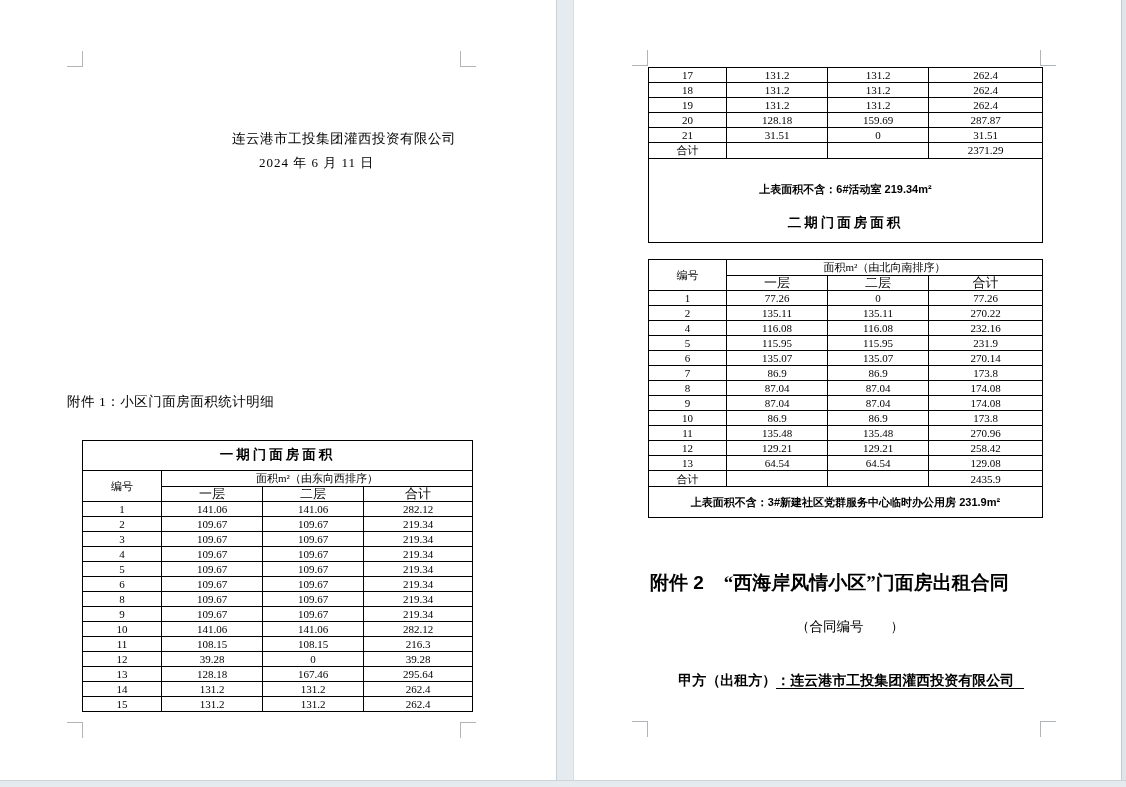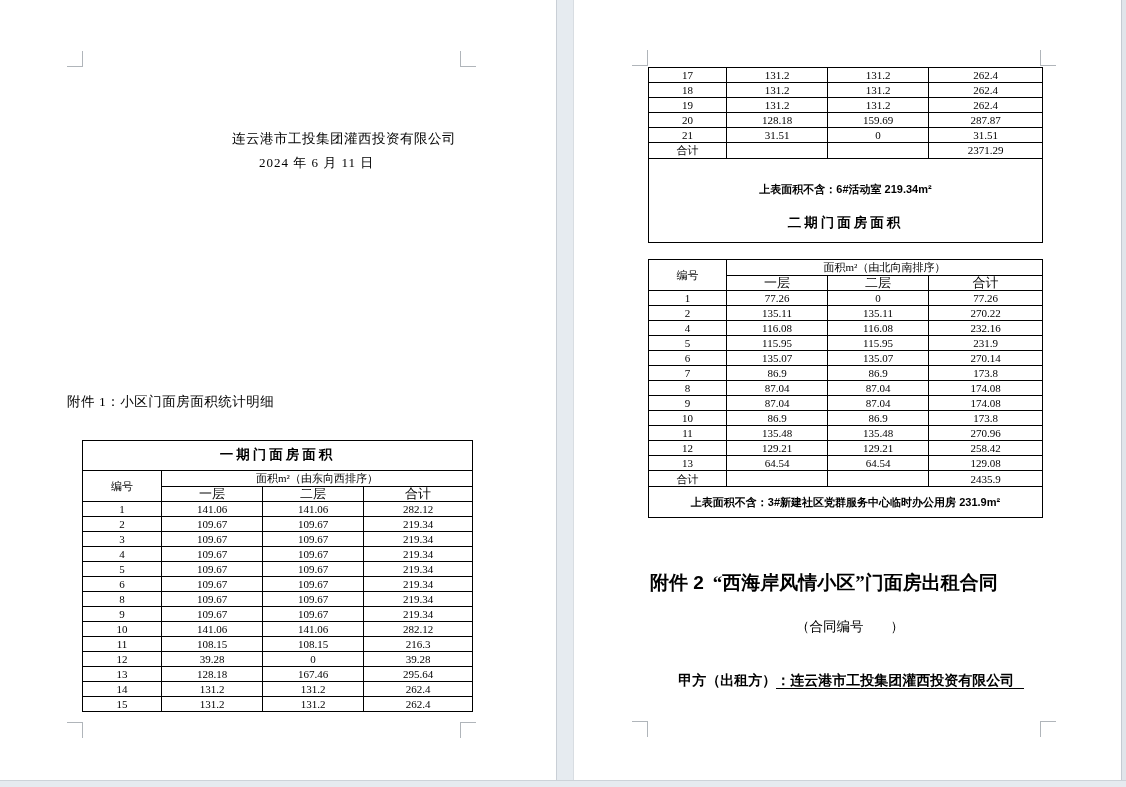--- a/index.html
+++ b/index.html
@@ -49,21 +49,21 @@
   td.notecell { vertical-align:top; height:84px; }
   .note-line { margin-top:24px; font-family:"Liberation Sans","DejaVu Sans",sans-serif;
                font-size:11px; font-weight:bold; text-align:center; }
   .t2-title { margin-top:21px; font-size:13.5px; font-weight:bold; letter-spacing:3px;
               text-align:center; font-family:"Liberation Serif","DejaVu Serif",serif; }
   td.notecell2 { height:31px; font-family:"Liberation Sans","DejaVu Sans",sans-serif;
                  font-size:11px; font-weight:bold; }
 
   
   .attach2 { left:76px; top:570px; font-size:19px; font-weight:bold; white-space:nowrap; }
-  .attach2 .a2p { font-family:"Liberation Sans","DejaVu Sans",sans-serif; margin-right:9px; }
+  .attach2 .a2p { font-family:"Liberation Sans","DejaVu Sans",sans-serif; margin-right:20px; }
   .attach2 .a2t { font-family:"Liberation Serif","DejaVu Serif",serif; }
   .contractno { left:222px; top:618px; font-size:13.5px;
                 font-family:"Liberation Sans","DejaVu Sans",sans-serif; }
   .party { left:81px; top:656px; font-size:14px; font-weight:600;
            font-family:Liberation Sans, sans-serif; }
   .party .uline { border-bottom:1.5px solid #000; padding-right:10px; }
 </style>
 </head>
 <body>
 

